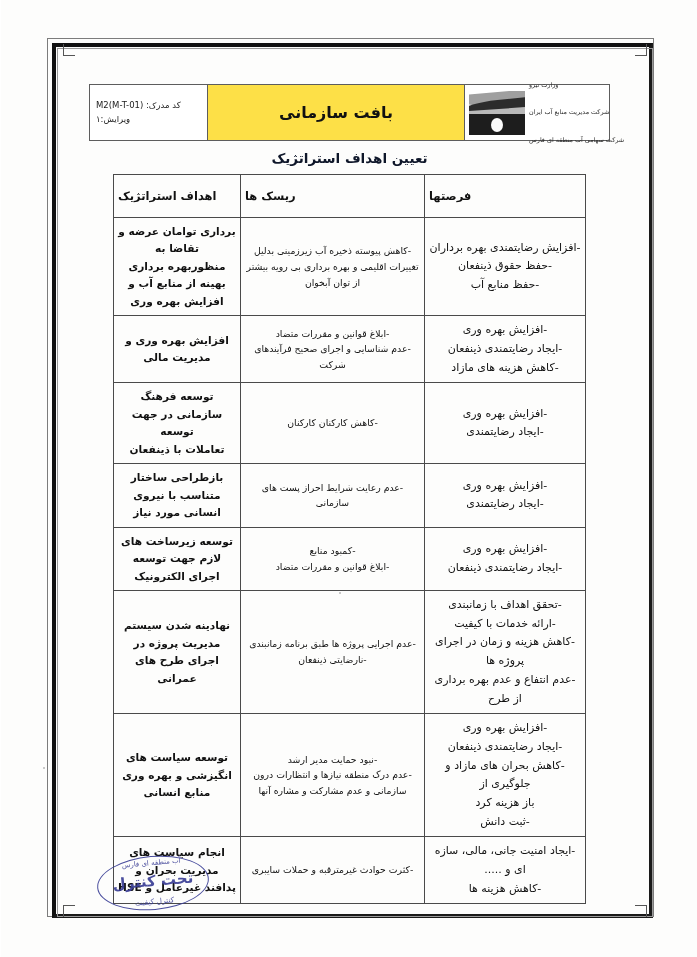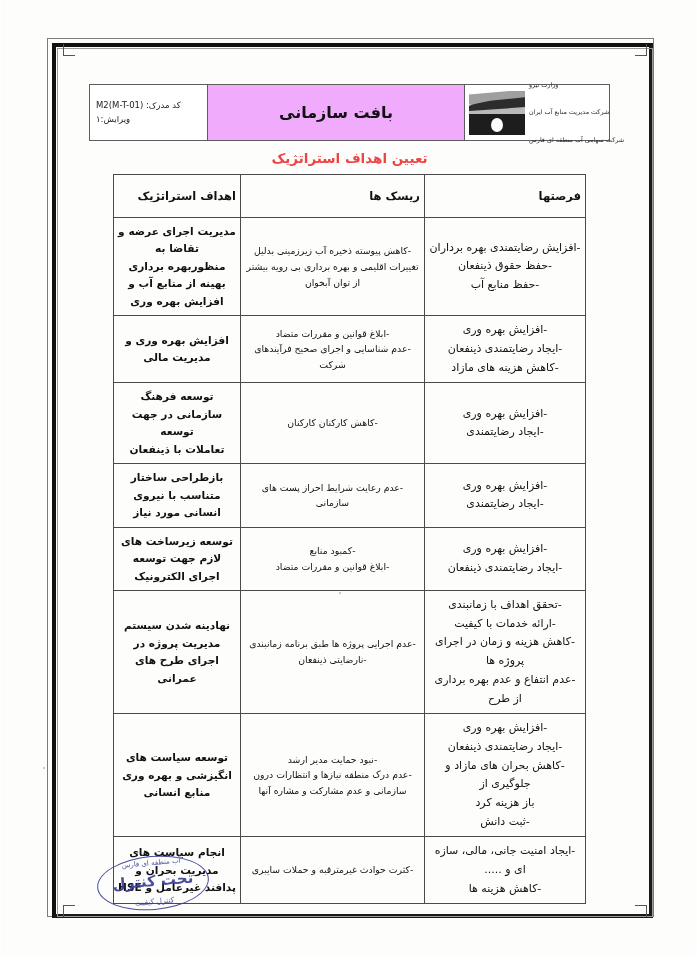--- a/index.html
+++ b/index.html
@@ -91,21 +91,21 @@
     direction: rtl;
   }
   .hdr-code span {
     font-size: 8.5px;
     color: #1b1b1b;
     line-height: 1.55;
     white-space: nowrap;
   }
   .hdr-title {
     flex: 1;
-    background: #f0abfc;
+    background: #fde047;
     border-right: 1px solid #5d5d5d;
     box-sizing: border-box;
     display: flex;
     align-items: center;
     justify-content: center;
     direction: rtl;
   }
   .hdr-title span {
     font-size: 16px;
     font-weight: bold;
@@ -184,21 +184,21 @@
   
   .section-title {
     position: absolute;
     left: 88px;
     top: 150px;
     width: 521px;
     text-align: center;
     direction: rtl;
     font-size: 13.5px;
     font-weight: bold;
-    color: #ef4444;
+    color: #0f172a;
   }
 
   
   .goals-table {
     position: absolute;
     left: 112px;
     top: 174px;
     width: 472px;
     border-collapse: collapse;
     direction: rtl;
@@ -208,21 +208,21 @@
   .goals-table td {
     border: 1px solid #4a4a4a;
     vertical-align: middle;
     padding: 5px 4px;
     color: #111111;
   }
   .goals-table th {
     height: 32px;
     font-size: 11.5px;
     font-weight: bold;
-    text-align: right;
+    text-align: left;
   }
   .col-goal  { width: 127px; }
   .col-risk  { width: 184px; }
   .col-opp   { width: 161px; }
 
   td.cell-goal {
     text-align: center;
     font-size: 10.6px;
     font-weight: bold;
     line-height: 1.65;
@@ -339,21 +339,21 @@
             <span class="line">-افزایش رضایتمندی بهره برداران</span>
             <span class="line">-حفظ حقوق ذینفعان</span>
             <span class="line">-حفظ منابع آب</span>
           </td>
           <td class="cell-risk">
             <span class="line">-کاهش پیوسته ذخیره آب زیرزمینی بدلیل</span>
             <span class="line">تغییرات اقلیمی و بهره برداری بی رویه بیشتر</span>
             <span class="line">از توان آبخوان</span>
           </td>
           <td class="cell-goal">
-            <span class="line">مدیریت اجرای عرضه و تقاضا به</span>
+            <span class="line">برداری توامان عرضه و تقاضا به</span>
             <span class="line">منظوربهره برداری بهینه از منابع آب و</span>
             <span class="line">افزایش بهره وری</span>
           </td>
         </tr>
         <tr>
           <td class="cell-opp">
             <span class="line">-افزایش بهره وری</span>
             <span class="line">-ایجاد رضایتمندی ذینفعان</span>
             <span class="line">-کاهش هزینه های مازاد</span>
           </td>

